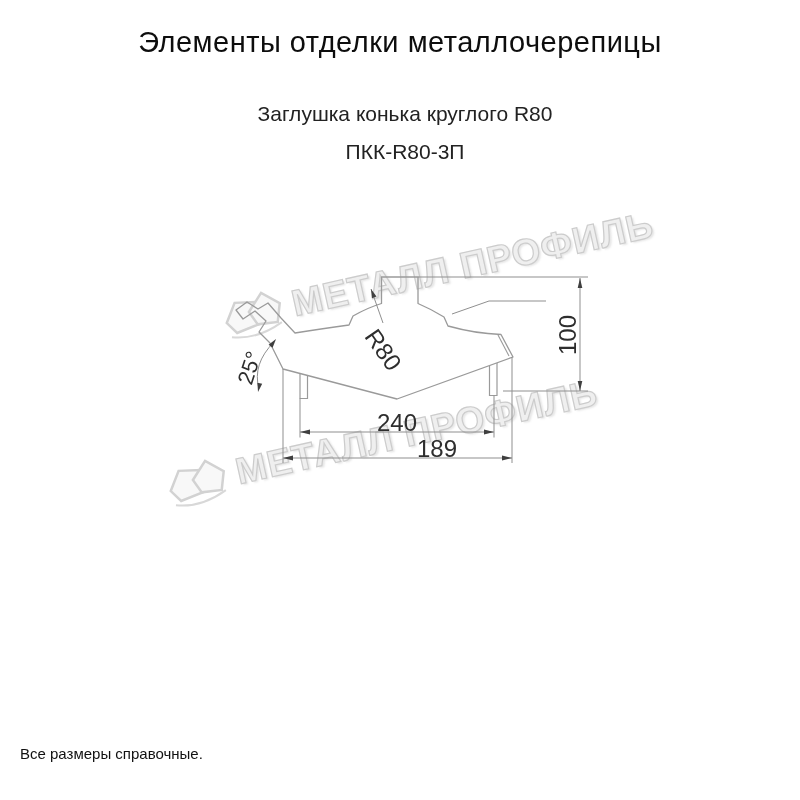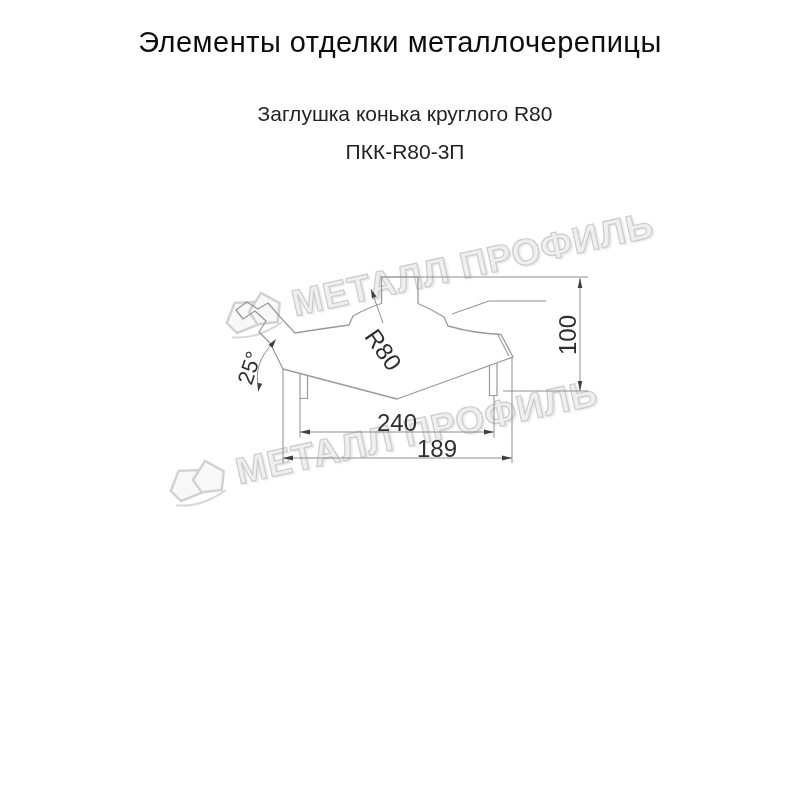--- a/index.html
+++ b/index.html
@@ -122,15 +122,16 @@
   </svg>
 
   <div class="dim-label lbl-160">240</div>
   <div class="dim-label lbl-189">189</div>
   <div class="dim-label lbl-100">100</div>
   <div class="dim-label lbl-r80">R80</div>
   <div class="dim-label lbl-25">25°</div>
 
 
   <div class="notes">
+    <div>Все размеры справочные.</div>
   </div>
 
 </div>
 
 </body></html>

